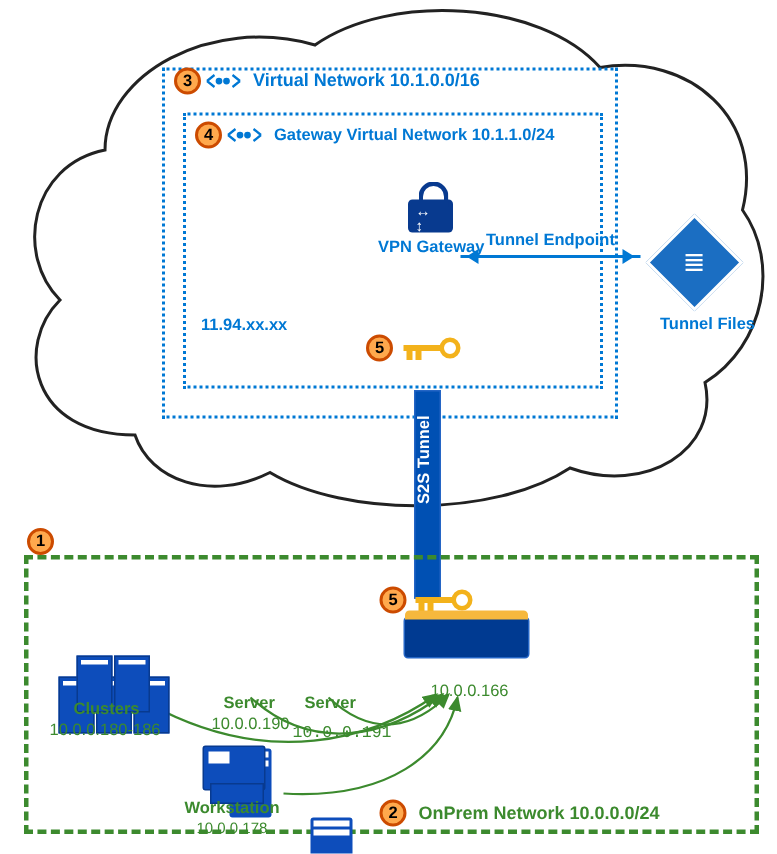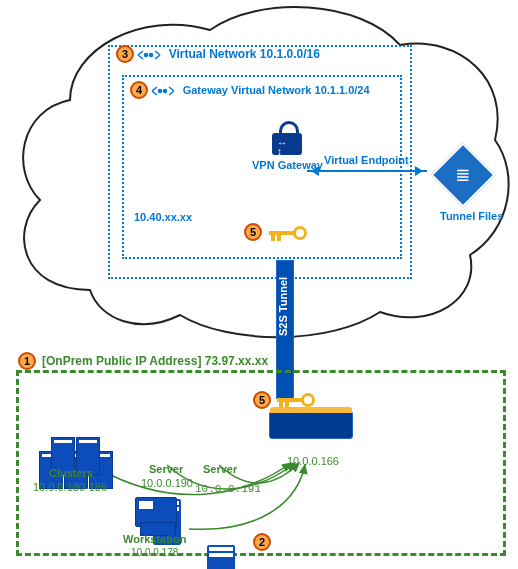--- a/index.html
+++ b/index.html
@@ -80,47 +80,46 @@
         <span class="blue-text" style="font-size:11px">Gateway Virtual Network 10.1.1.0/24</span>
       </div>
 
       <div class="abs" style="left:148px; top:56px;">
         <div class="lock">
             <span class="dots">↔<br>↕</span>
           </div>
       </div>
       <div class="abs blue-text" style="left:128px; top:82px; font-size:11px;">VPN Gateway</div>
 
-      <div class="abs blue-text" style="left:10px; top:134px; font-size:11px;">10.40.xx.xx</div>
+      <div class="abs blue-text" style="left:10px; top:134px; font-size:11px;">11.94.xx.xx</div>
 
       <div class="abs" style="left:120px; top:146px;">
         <span class="badge-num">5</span>
         <span class="key" style="display:inline-block; vertical-align:middle; margin-left:4px;">
           <span class="key-shaft"></span><span class="key-tooth"></span><span class="key-ring"></span>
         </span>
       </div>
     </div>
   </div>
 
   <div class="abs sep-line sep-arrow-r sep-arrow-l" style="left:307px; top:170px; width:120px;"></div>
-  <div class="abs blue-text" style="left:324px; top:154px; font-size:11px">Virtual Endpoint</div>
+  <div class="abs blue-text" style="left:324px; top:154px; font-size:11px">Tunnel Endpoint</div>
 
   <div class="abs" style="left:440px; top:152px;">
     <div class="azfiles">
         <span class="azfiles-inner">≣</span>
       </div>
   </div>
   <div class="abs blue-text" style="left:440px; top:210px; font-size:11px">Tunnel Files</div>
 
   <div class="abs s2s-label" style="left:276px; top:260px;">S2S Tunnel</div>
   <div class="abs" style="left:276px; top:350px; width:16px; height:48px; background:#0050b3; border:1px solid #2465c5; border-top:none;"></div>
 
   <div class="abs" style="left:18px; top:352px; display:flex; align-items:center; gap:6px;">
     <span class="badge-num">1</span>
-    <span class="green-text" style="font-size:12px">[OnPrem Public IP Address] 73.97.xx.xx</span>
   </div>
 
   <div class="abs onprem-box" style="left:16px; top:370px; width:484px; height:180px;">
 
     <div class="abs" style="left:234px; top:18px; display:flex; align-items:center; gap:6px;">
       <span class="badge-num">5</span>
       <span class="key" style="display:inline-block">
         <span class="key-shaft"></span>
           <span class="key-tooth"></span>
           <span class="key-ring"></span>
@@ -162,16 +161,17 @@
     <div class="abs" style="left:116px; top:124px;">
       <div class="wk-monitor">
           <div class="wk-base"></div>
         </div>
     </div>
     <div class="abs green-text" style="left:104px; top:160px; font-size:11px">Workstation</div>
     <div class="abs green-text-small" style="left:112px; top:174px; font-size:10px">10.0.0.178</div>
 
     <div class="abs" style="left:234px; top:160px; display:flex; align-items:center; gap:8px;">
       <span class="badge-num">2</span>
+      <span class="green-text" style="font-size:12px">OnPrem Network 10.0.0.0/24</span>
     </div>
   </div>
 
 </div>
 
 </body></html>

